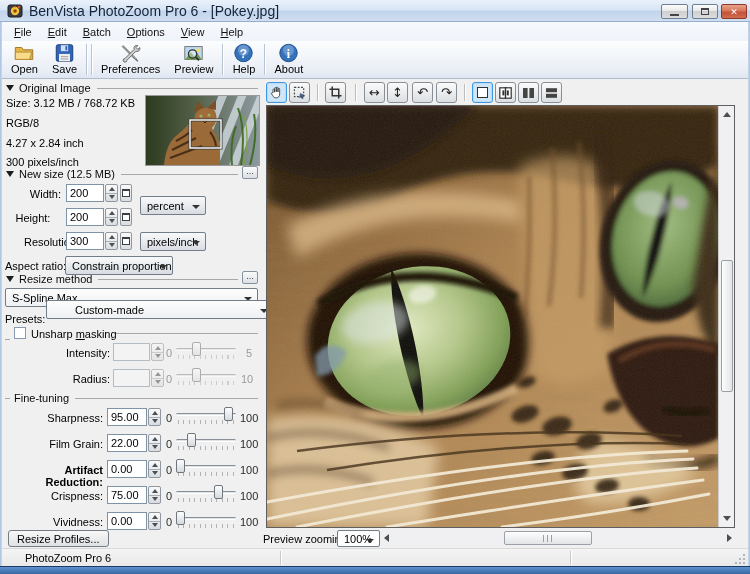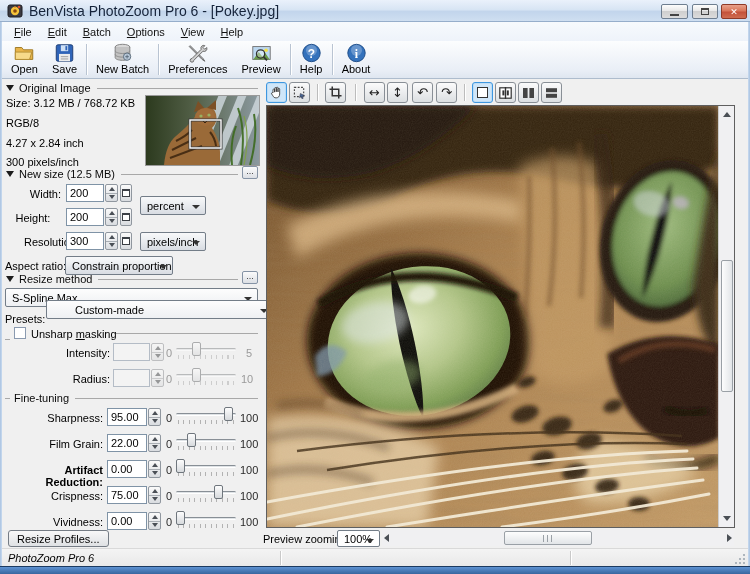--- a/index.html
+++ b/index.html
@@ -132,31 +132,20 @@
           <rect x="3" y="3" width="18" height="18" rx="2" fill="#2f64b8" stroke="#1a3a70"></rect>
           <rect x="8" y="3.5" width="8" height="6.5" fill="#cfe0f4"></rect>
           <rect x="13" y="4.5" width="2" height="4.5" fill="#2f64b8"></rect>
           <rect x="6" y="13" width="12" height="8" fill="#ececec"></rect>
           <line x1="8" y1="16" x2="16" y2="16" stroke="#999"></line>
           <line x1="8" y1="18.5" x2="16" y2="18.5" stroke="#999"></line>
         </svg>
       <span class="tlabel">Save</span>
     </div>
     <div class="tsep"></div>
-    <div class="tbtn">
-      <svg class="ticon" viewBox="0 0 24 24">
-          <ellipse cx="12" cy="5.5" rx="8" ry="3" fill="#d8d8d8" stroke="#7e7e7e"></ellipse>
-          <path d="M4,5.5 V17 c0,1.7 3.6,3 8,3 s8,-1.3 8,-3 V5.5" fill="#c2c2c2" stroke="#7e7e7e"></path>
-          <path d="M4,9.5 c0,1.7 3.6,3 8,3 s8,-1.3 8,-3" fill="none" stroke="#8a8a8a"></path>
-          <path d="M4,13.5 c0,1.7 3.6,3 8,3 s8,-1.3 8,-3" fill="none" stroke="#8a8a8a"></path>
-          <circle cx="17" cy="16" r="4" fill="#b8c8d8" stroke="#5a6a7a"></circle>
-          <path d="M15,16 h4 M17,14 v4" stroke="#5a6a7a"></path>
-        </svg>
-      <span class="tlabel">New Batch</span>
-    </div>
     <div class="tsep"></div>
     <div class="tbtn">
       <svg class="ticon" viewBox="0 0 24 24">
           <path d="M4,4 L18,18 l2,3 l-3,-2 L3,5 Z" fill="#b8b8b8" stroke="#606060"></path>
           <path d="M20,4 a3,3 0 0 0 -4,4 L6,18 a2,2 0 1 0 2,2 L18,10 a3,3 0 0 0 4,-4 l-2,2 l-2,-2 Z" fill="#cfcfcf" stroke="#606060"></path>
         </svg>
       <span class="tlabel">Preferences</span>
     </div>
     <div class="tbtn">
       <svg class="ticon" viewBox="0 0 24 24">
@@ -600,21 +589,21 @@
     </div>
   <div class="abs" id="hscroll">
     <div class="scr-arrow" style="left:2px;top:4px;border-top:4px solid transparent;border-bottom:4px solid transparent;border-right:5px solid #4a4f55;"></div>
     <div id="hthumb">
         <span class="grip"></span>
       </div>
     <div class="scr-arrow" style="right:2px;top:4px;border-top:4px solid transparent;border-bottom:4px solid transparent;border-left:5px solid #4a4f55;"></div>
   </div>
 
   <div class="abs" id="statusbar">
-    <div class="info" style="left:6px;top:3px;font-style:italic;">PhotoZoom Pro 6</div>
+    <div class="info" style="left:23px;top:3px;">PhotoZoom Pro 6</div>
     <div class="st-sep" style="left:278px;"></div>
     <div class="st-sep" style="left:568px;"></div>
     <div class="abs" id="grip"></div>
   </div>
   <div class="abs" id="edge-l"></div>
   <div class="abs" id="edge-r"></div>
   <div class="abs" id="edge-b"></div>
 
 </div>
 

